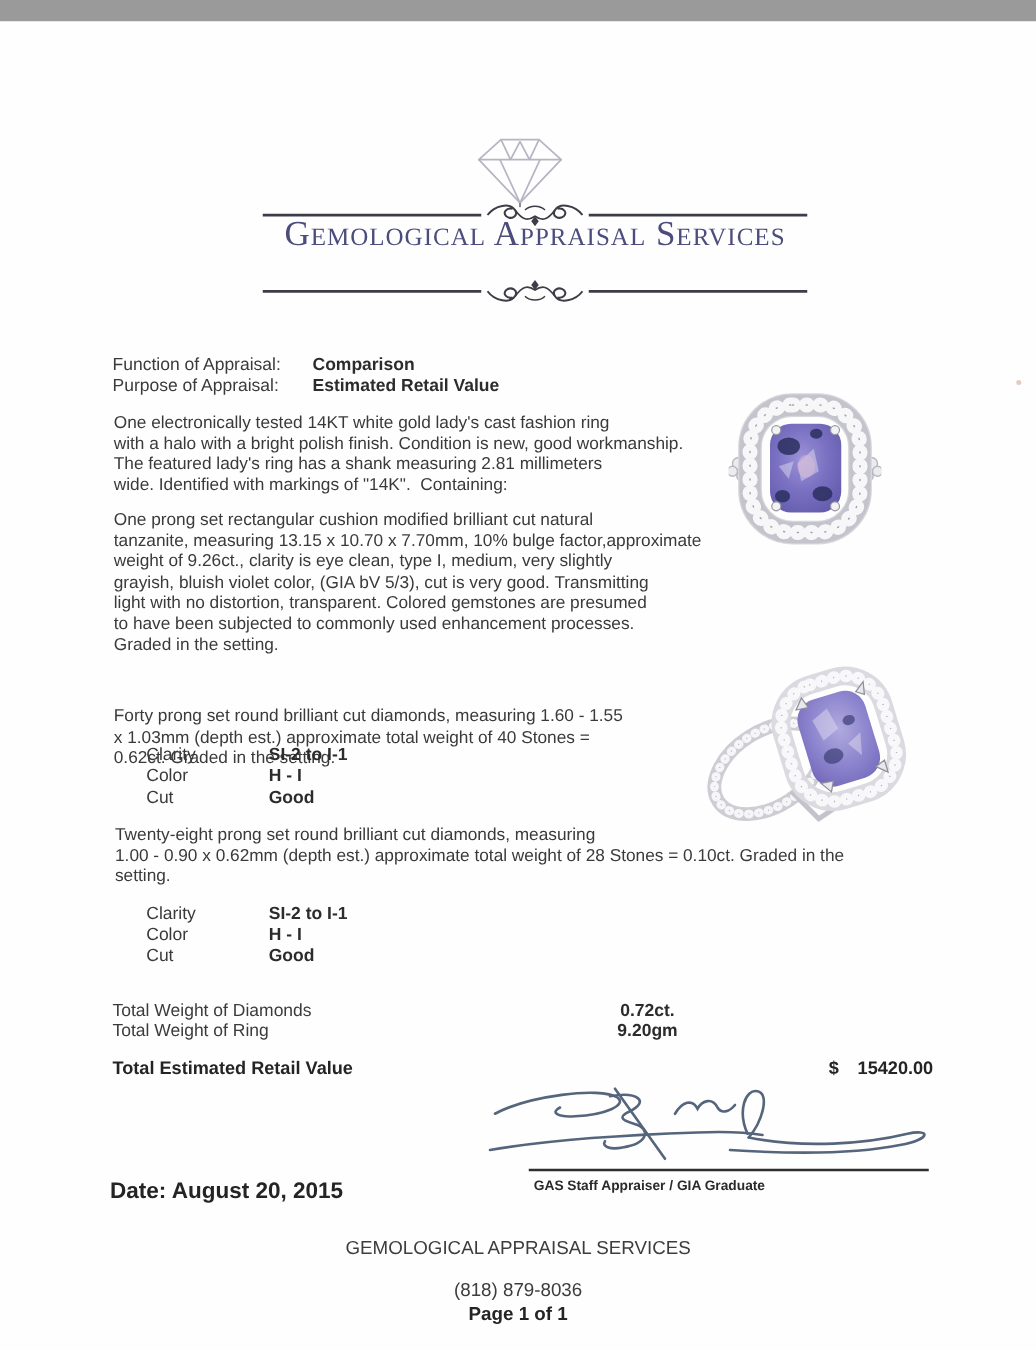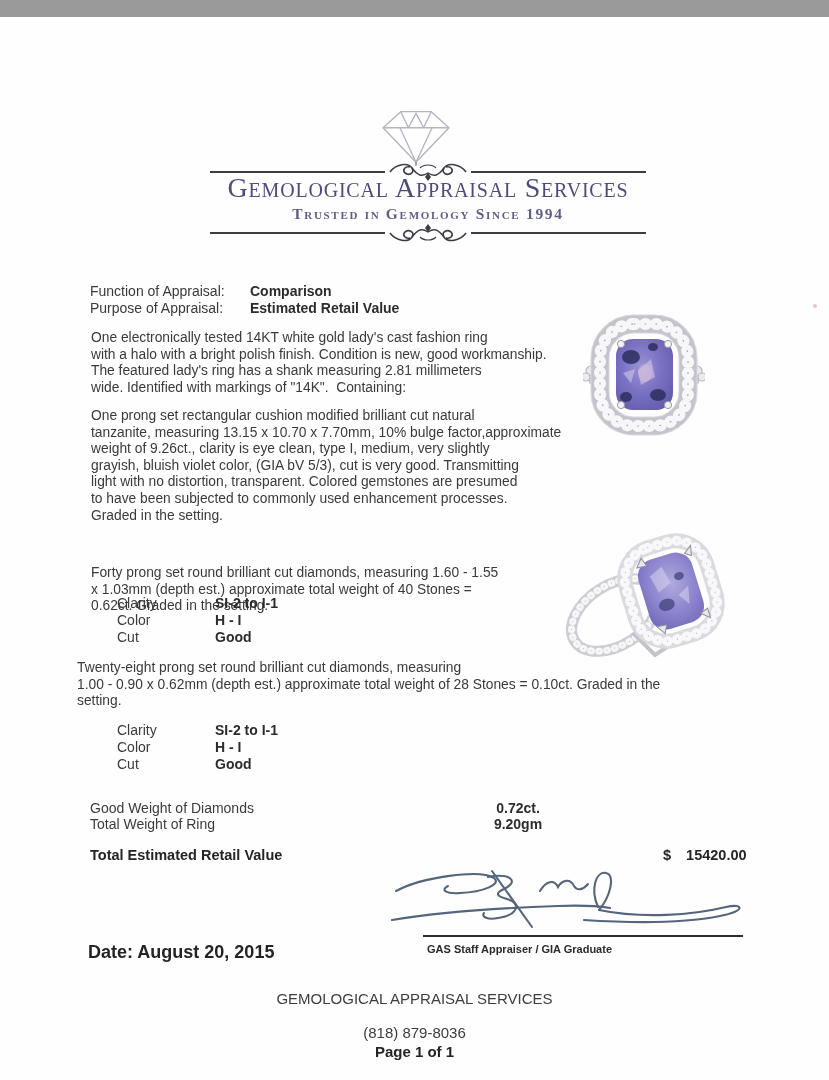--- a/index.html
+++ b/index.html
@@ -70,21 +70,20 @@
       <path d="M261,10 H436" stroke-width="2.2"></path>
       <path d="M180,10 C186,2 198,0 202,6 C205,11 199,14 195,11 C192,8 195,4 200,5" stroke-width="1.6"></path>
       <path d="M256,10 C250,2 238,0 234,6 C231,11 237,14 241,11 C244,8 241,4 236,5" stroke-width="1.6"></path>
       <path d="M202,6 C208,14 212,15 218,11 C224,15 228,14 234,6" stroke-width="1.4"></path>
       <path d="M210,6 C214,2 222,2 226,6" stroke-width="1.2"></path>
     </g>
     <path d="M218,11 L221,15 L218,19 L215,15 Z" fill="#3d3d48"></path>
   </svg>
 
   <div class="abs brand-title">Gemological Appraisal Services</div>
-  <div class="abs brand-tagline">Trusted in Gemology Since 1994</div>
 
   <svg class="abs" style="left:210px; top:206px; transform:scaleY(-1);" width="436" height="20" viewBox="0 0 436 20">
     <g stroke="#3d3d48" fill="none">
       <path d="M0,10 H175" stroke-width="2.2"></path>
       <path d="M261,10 H436" stroke-width="2.2"></path>
       <path d="M180,10 C186,2 198,0 202,6 C205,11 199,14 195,11 C192,8 195,4 200,5" stroke-width="1.6"></path>
       <path d="M256,10 C250,2 238,0 234,6 C231,11 237,14 241,11 C244,8 241,4 236,5" stroke-width="1.6"></path>
       <path d="M202,6 C208,14 212,15 218,11 C224,15 228,14 234,6" stroke-width="1.4"></path>
       <path d="M210,6 C214,2 222,2 226,6" stroke-width="1.2"></path>
     </g>
@@ -127,41 +126,41 @@
     <div class="grade-row">
       <span class="lbl">Color</span>
       <span class="val">H - I</span>
     </div>
     <div class="grade-row">
       <span class="lbl">Cut</span>
       <span class="val">Good</span>
     </div>
   </div>
 
-  <div class="abs para" style="left:77px; top:643px; width:680px;">Twenty-eight prong set round brilliant cut diamonds, measuring
+  <div class="abs para" style="left:92px; top:643px; width:680px;">Twenty-eight prong set round brilliant cut diamonds, measuring
 1.00 - 0.90 x 0.62mm (depth est.) approximate total weight of 28 Stones = 0.10ct. Graded in the
 setting.</div>
 
   <div class="abs grade-table" style="left:117px; top:705px;">
     <div class="grade-row">
       <span class="lbl">Clarity</span>
       <span class="val">SI-2 to I-1</span>
     </div>
     <div class="grade-row">
       <span class="lbl">Color</span>
       <span class="val">H - I</span>
     </div>
     <div class="grade-row">
       <span class="lbl">Cut</span>
       <span class="val">Good</span>
     </div>
   </div>
 
   <div class="totals-row" style="top:783px;">
-    <span>Good Weight of Diamonds</span>
+    <span>Total Weight of Diamonds</span>
     <span class="totals-val">0.72ct.</span>
   </div>
   <div class="totals-row" style="top:799px;">
     <span>Total Weight of Ring</span>
     <span class="totals-val">9.20gm</span>
   </div>
 
   <div class="abs retail-label" style="left:90px; top:830px;">Total Estimated Retail Value</div>
   <div class="abs retail-amount" style="left:663px; top:830px;">
     <span>$</span>

